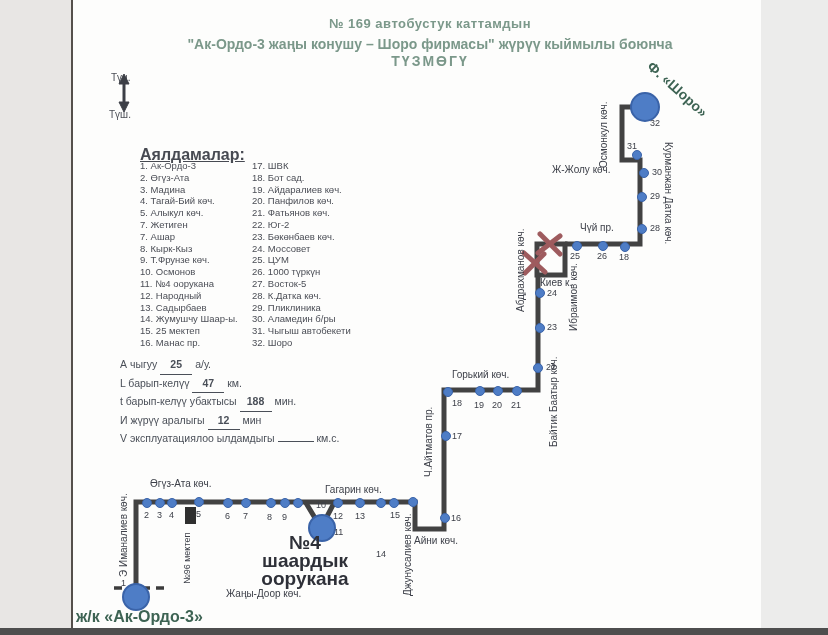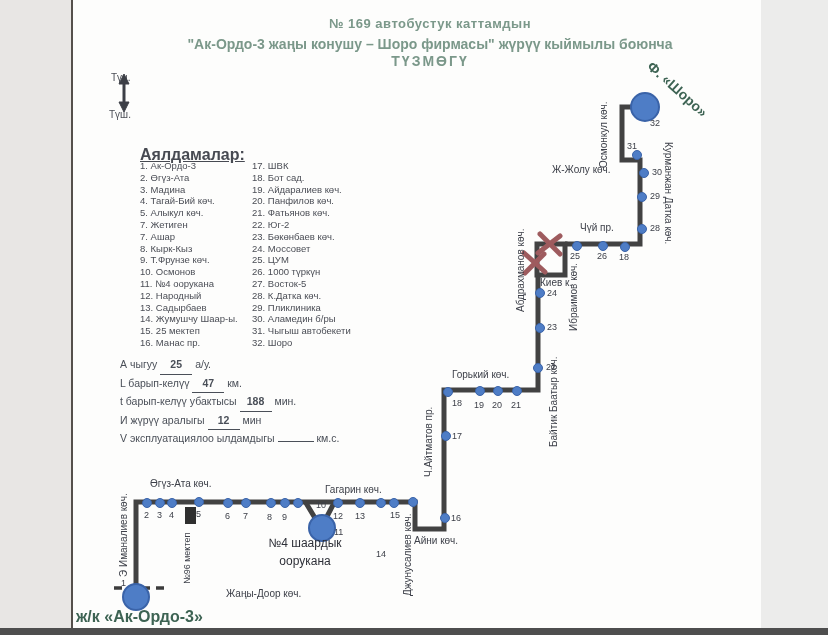--- a/index.html
+++ b/index.html
@@ -17,21 +17,21 @@
   .listhead{font-size:16px;font-weight:bold;color:#474a52;text-decoration:underline;}
   .list{font-size:9.5px;color:#4a4d55;line-height:11.8px;white-space:nowrap;}
   .stats{font-size:10.5px;color:#4a4f58;line-height:17.5px;white-space:nowrap;}
   .stats .val{display:inline-block;min-width:26px;text-align:center;border-bottom:1px solid #4a4f58;
               padding:0 3px;font-weight:bold;}
   .street{font-size:10px;color:#3d4049;white-space:nowrap;}
   .vstreet{transform:rotate(-90deg);transform-origin:0 0;}
   .vstreet-cw{transform:rotate(90deg);transform-origin:0 0;}
   .num{font-size:9px;color:#3d4049;white-space:nowrap;}
   .terminal{font-weight:bold;color:#3d6353;white-space:nowrap;}
-  .hospital{font-size:12px;font-weight:normal;color:#2e3038;text-align:center;line-height:18px;}
+  .hospital{font-size:19px;font-weight:bold;color:#2e3038;text-align:center;line-height:18px;}
   .compass-label{font-size:10px;color:#4a4d55;}
   svg{position:absolute;left:0;top:0;}
 </style>
 </head>
 <body>
 
 <div id="canvas">
   <div id="sheet"></div>
   <div id="right-margin"></div>
 

